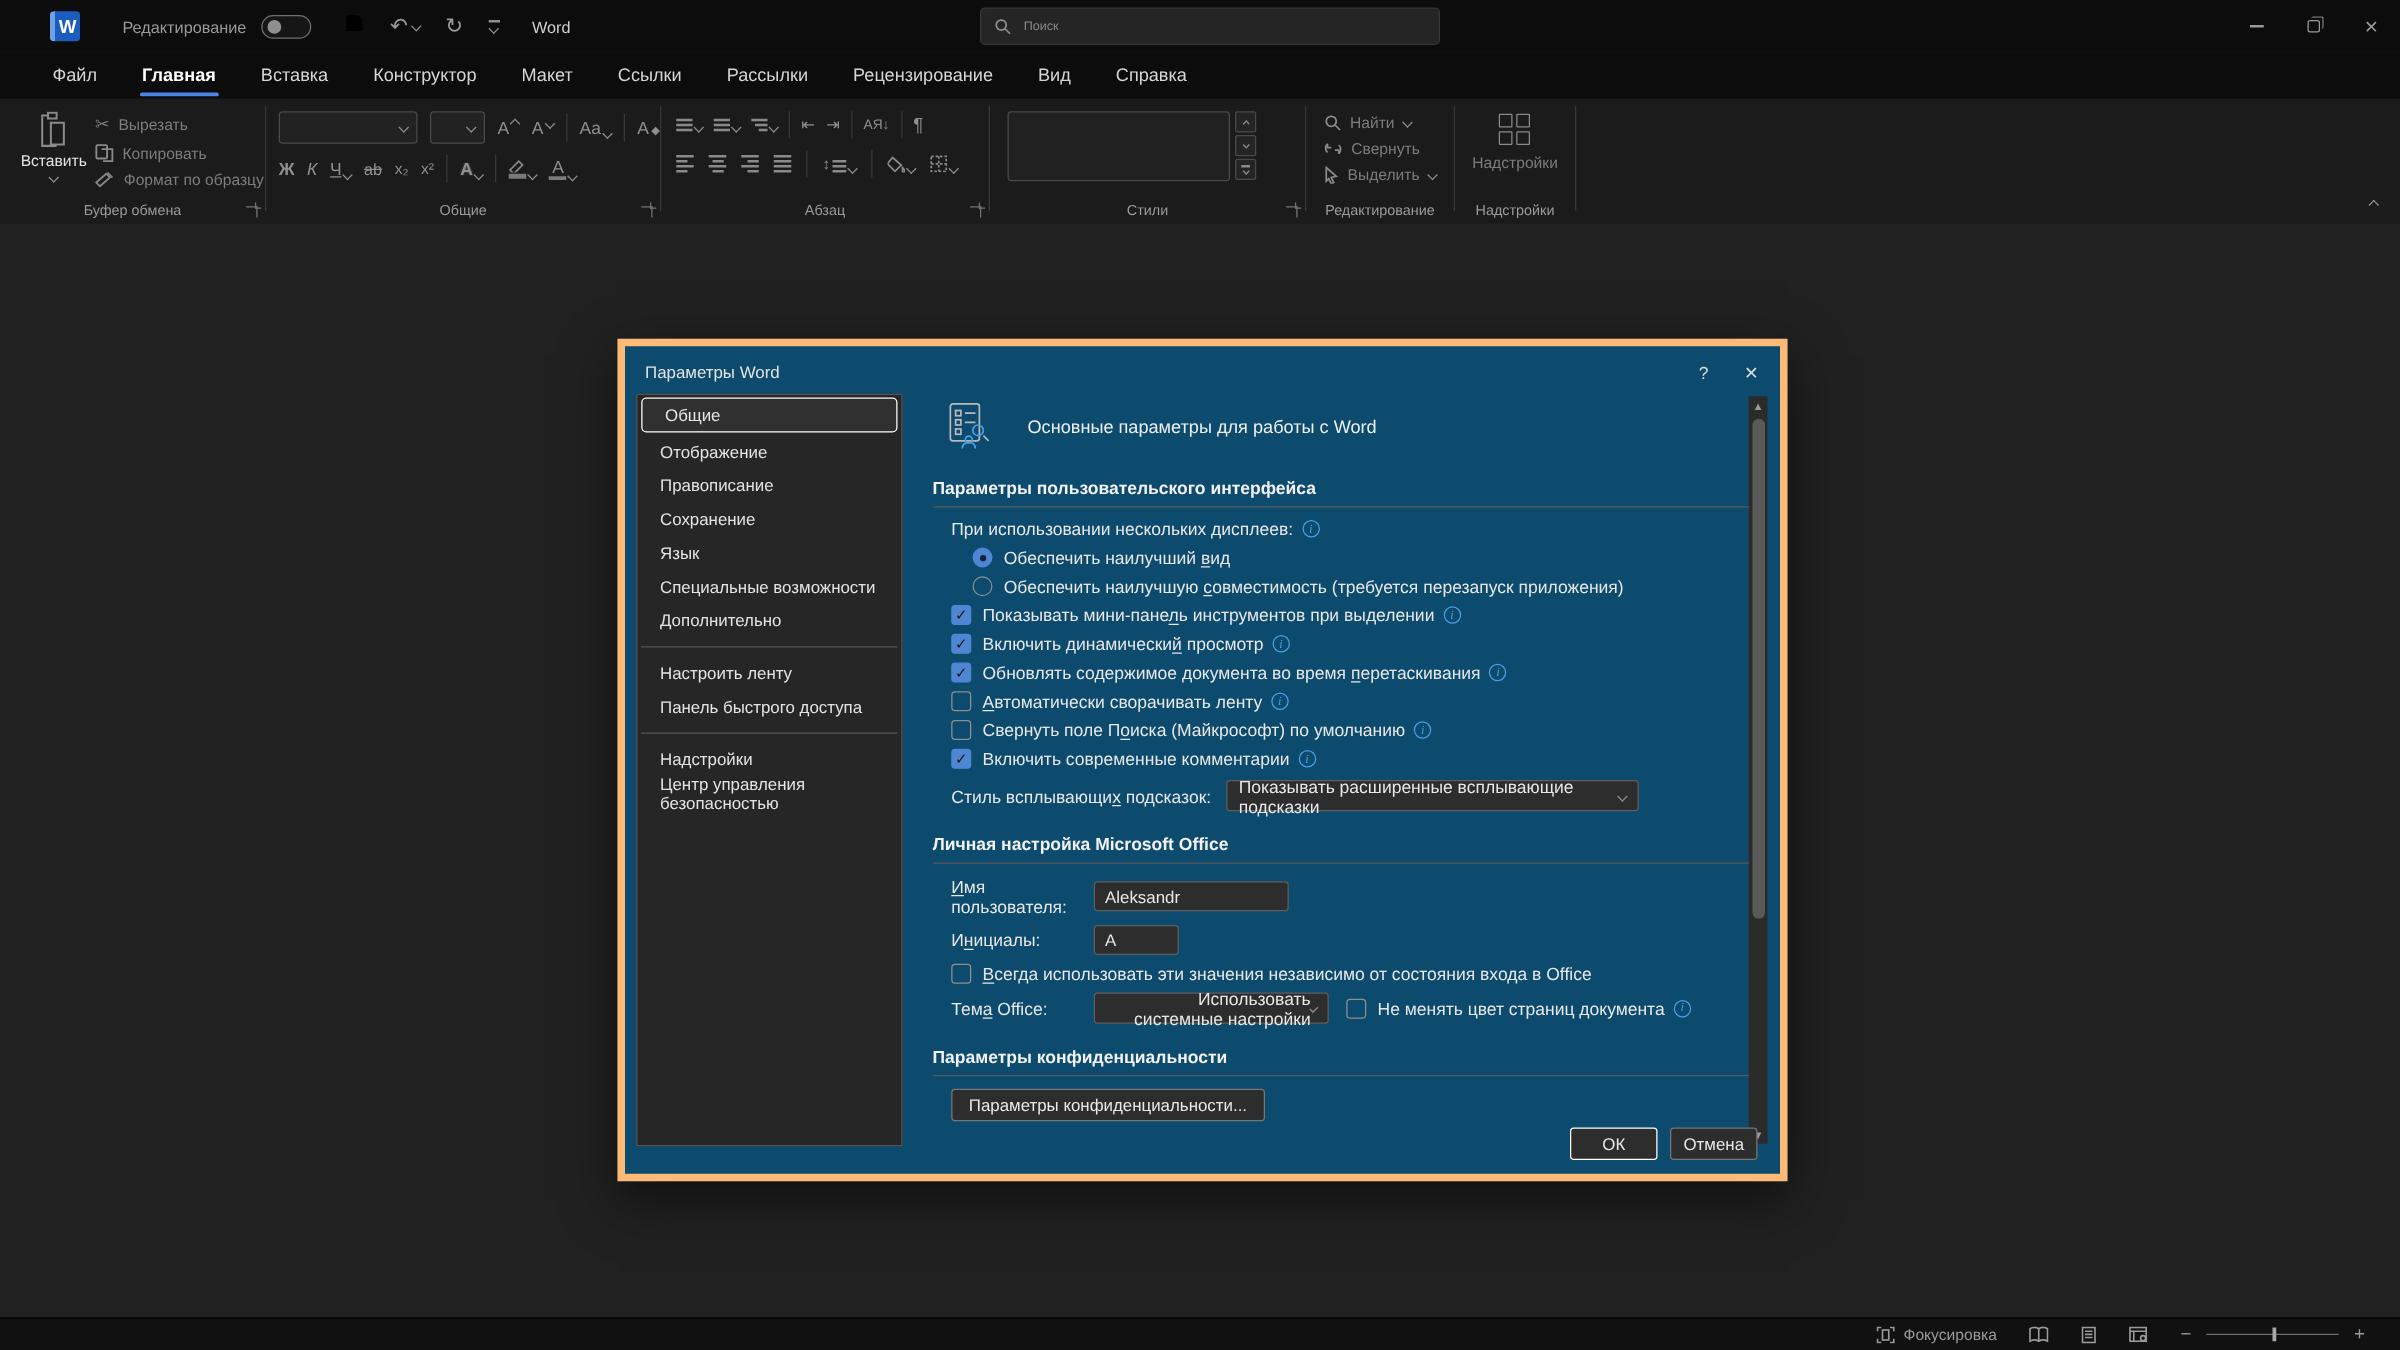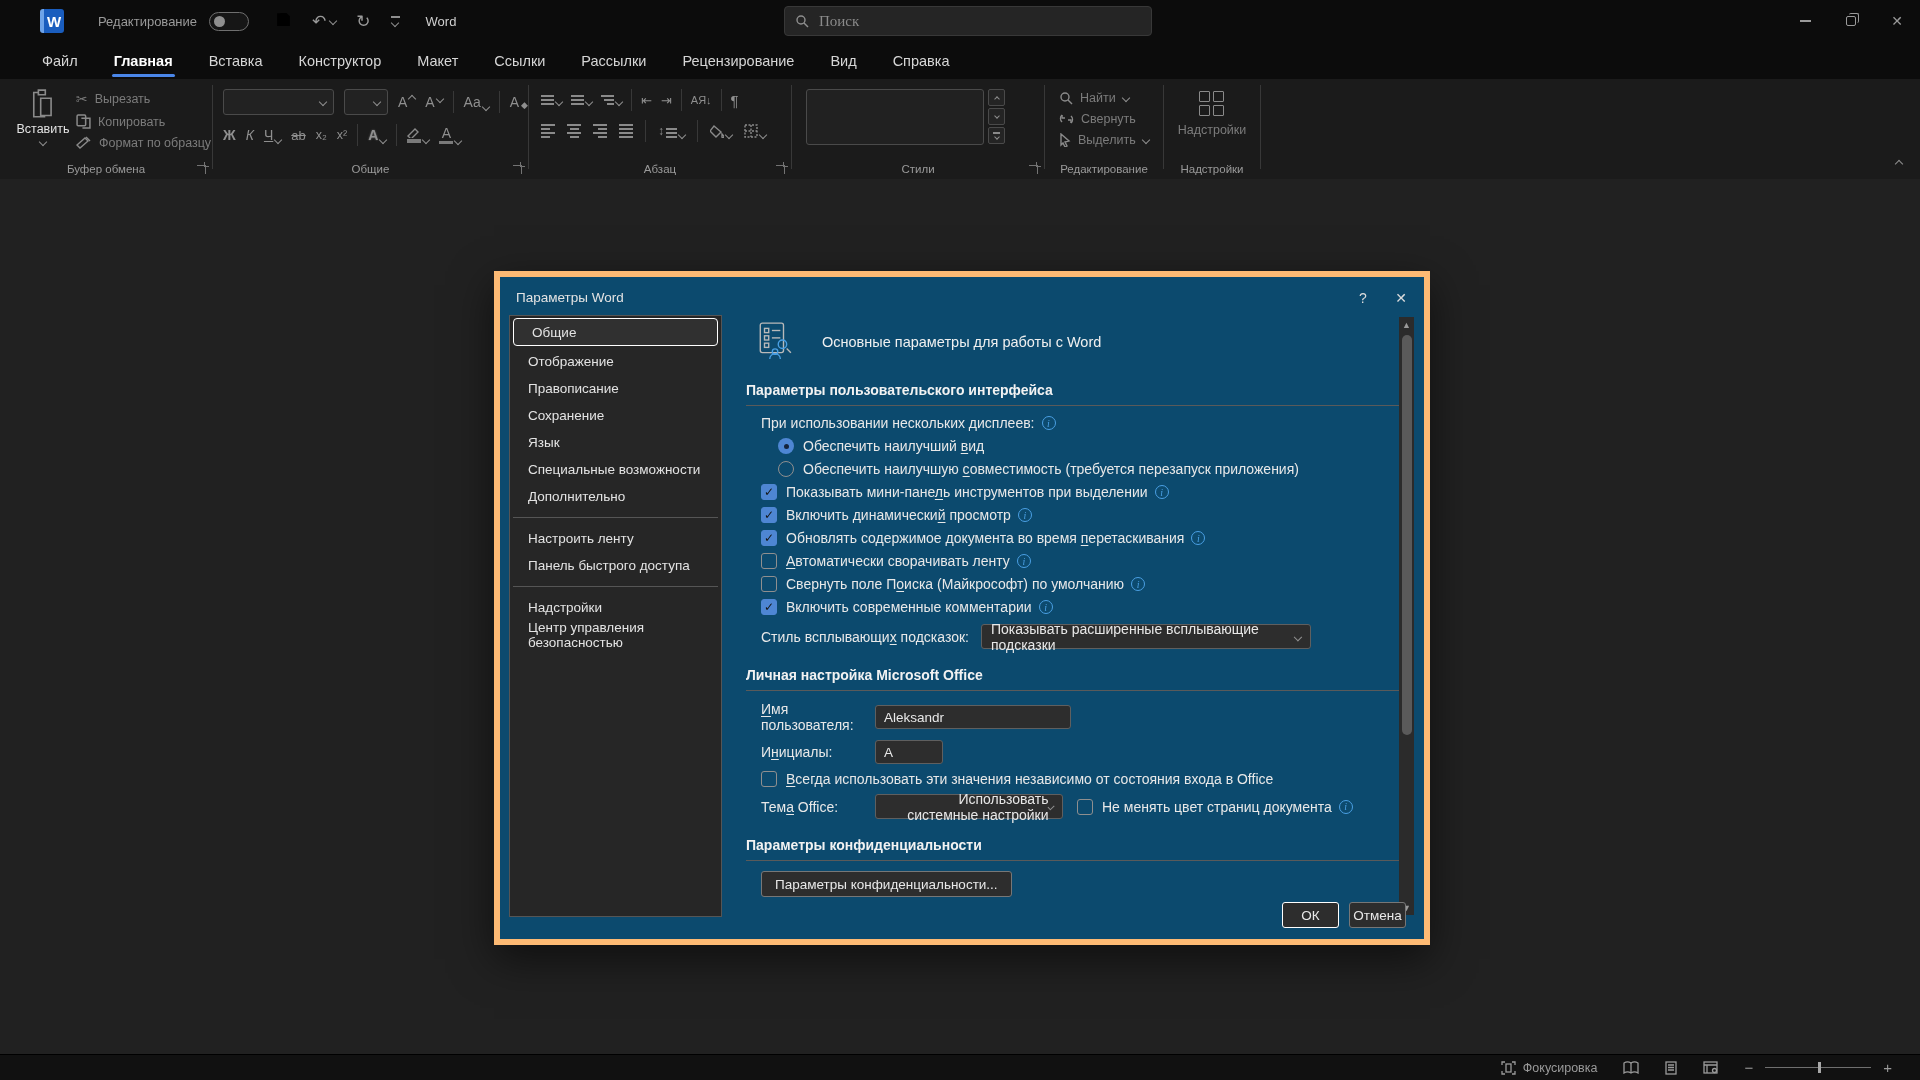--- a/index.html
+++ b/index.html
@@ -18,22 +18,22 @@
   .qat { display:flex; align-items:center; gap:20px; margin-left:26px; color:#9a9a9a; }
   .qat .glyph { font-size:17px; }
   .chev { display:inline-block; width:6px; height:6px; border-right:1.4px solid #8f8f8f;
     border-bottom:1.4px solid #8f8f8f; transform:rotate(45deg); }
   .chev.up { transform:rotate(-135deg); }
   .qatline { display:inline-flex; flex-direction:column; align-items:center; gap:2px; }
   .qatline .bar { width:9px; height:1.5px; background:#8f8f8f; }
   .apptitle { margin-left:26px; color:#cfcfcf; font-size:13px; }
   .searchbox { position:absolute; left:784px; top:6px; width:368px; height:30px; background:#252525;
     border:1px solid #383838; border-radius:4px; display:flex; align-items:center; padding:0 10px; }
-  .searchbox input { background:transparent; border:none; outline:none; color:#86efac; font-size:15px;
-    margin-left:10px; width:300px; font-family:Liberation Serif, serif; }
+  .searchbox input { background:transparent; border:none; outline:none; color:#86efac; font-size:10px;
+    margin-left:10px; width:300px; font-family:Liberation Sans, sans-serif; }
   .searchbox input::placeholder { color:#8a8a8a; }
   .wincontrols { position:absolute; right:0; top:0; height:42px; display:flex; }
   .winbtn { width:46px; height:42px; display:flex; align-items:center; justify-content:center; color:#9a9a9a; font-size:14px; }
   .restore-ic { width:10px; height:10px; border:1.2px solid #9a9a9a; border-radius:2px; position:relative; }
   .restore-ic:before { content:""; position:absolute; left:2px; top:-4px; width:9px; height:9px;
     border-top:1.2px solid #9a9a9a; border-right:1.2px solid #9a9a9a; border-radius:2px; }
   .min-ic { width:11px; height:1.4px; background:#9a9a9a; }
   
   .tabsrow { position:absolute; left:0; top:42px; width:1920px; height:37px; background:#0c0c0c;
     display:flex; align-items:center; padding-left:28px; gap:8px; }
@@ -116,21 +116,21 @@
   .radio { width:16px; height:16px; border:1px solid #8f8f8f; border-radius:50%; margin-right:9px; flex:none; }
   .radio.selected { border:none; background:#4e86d3; display:flex; align-items:center; justify-content:center; }
   .radio.selected:after { content:""; width:5px; height:5px; border-radius:50%; background:#14233c; }
   .dd { height:25px; background:#2d2d2d; border:1px solid #5f5f5f; border-radius:3px; display:flex;
     align-items:center; padding:0 9px; color:#e8e8e8; justify-content:space-between; }
   .tinput { height:24px; background:#2d2d2d; border:1px solid #5f5f5f; border-radius:3px; color:#e8e8e8;
     padding:0 8px; font-size:13.5px; font-family:inherit; outline:none; }
   .btn { height:26px; background:#2d2d2d; border:1px solid #777; border-radius:3px; color:#e8e8e8;
     font-size:13.5px; padding:0 13px; display:inline-flex; align-items:center; font-family:inherit; }
   .dfooter { position:absolute; right:18px; bottom:11px; display:flex; gap:10px; }
-  .dfooter .btn { width:57px; justify-content:center; }
+  .dfooter .btn { width:70px; justify-content:center; }
   .btn.default { border:1.5px solid #fff; }
   .dscroll { position:absolute; right:10px; top:40px; width:15px; height:598px; background:#2b2b2b; }
   .dscroll .arr { position:absolute; left:0; width:15px; height:15px; display:flex; align-items:center;
     justify-content:center; color:#9a9a9a; font-size:9px; }
   .dthumb { position:absolute; left:2.5px; top:18px; width:10px; height:400px; background:#5a5a5a; border-radius:5px; }
   .dlgicon svg { stroke:#b9b9b9; fill:none; stroke-width:1.3; }
 </style>
 </head>
 <body>
 
@@ -563,21 +563,21 @@
         <span>Показывать расширенные всплывающие подсказки</span>
         <span class="chev"></span>
       </div>
     </div>
 
     <div class="sechead">Личная настройка Microsoft Office</div>
     <div class="hrule"></div>
 
     <div class="row indent1" style="margin-top:10px;">
       <span class="lbl" style="width:114px;"><span></span><span class="u">И</span><span>мя пользователя:</span></span>
-      <input class="tinput" style="width: 196px;" value="Aleksandr">
+      <input class="tinput" style="width: 156px;" value="Aleksandr">
     </div>
     <div class="row indent1">
       <span class="lbl" style="width:114px;"><span>И</span><span class="u">н</span><span>ициалы:</span></span>
       <input class="tinput" style="width: 68px;" value="A">
     </div>
     <div class="row indent1">
       <span class="cb"></span>
       <span class="lbl"><span></span><span class="u">В</span><span>сегда использовать эти значения независимо от состояния входа в Office</span></span>
     </div>
     <div class="row indent1">

